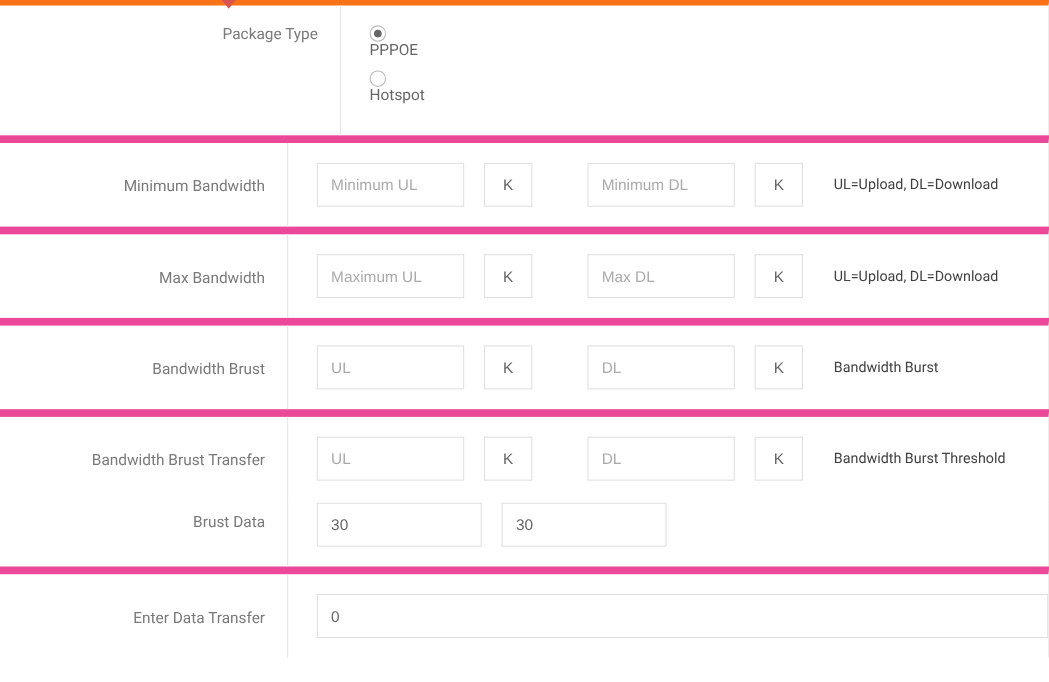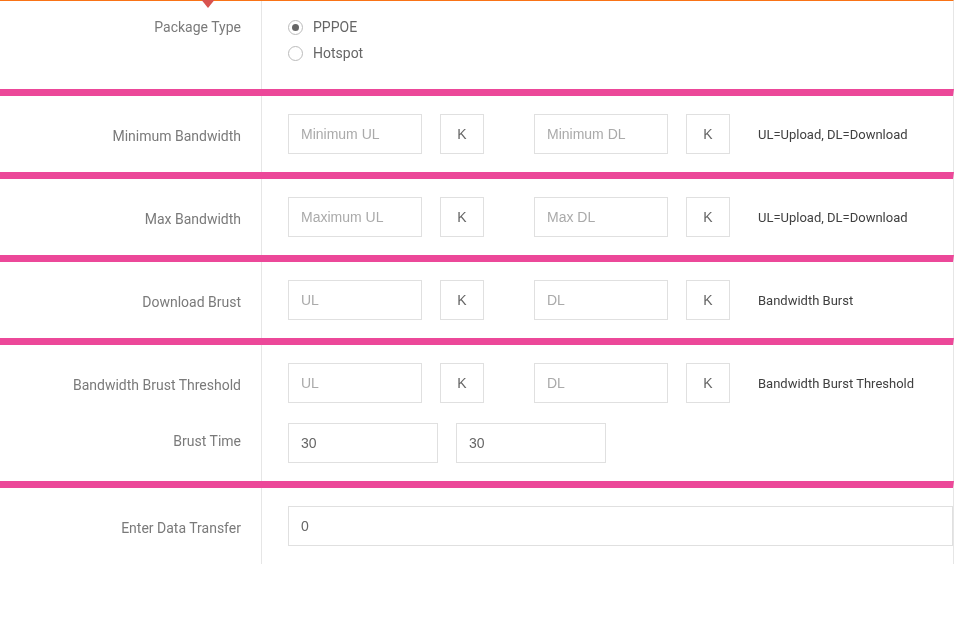--- a/index.html
+++ b/index.html
@@ -9,37 +9,38 @@
     color: #666;
     background: #fff;
   }
   .container { width: 954px; }
   .row {
     display: flex;
     border-top: 7px solid #ec4899;
     border-right: 1px solid #e6e6e6;
     
   }
-  .row:first-child { border-top: 1px solid #f97316; }
+  .row:first-child { border-top: 5px solid #f97316; padding-left: 48px; }
   .label-col {
     width: 262px;
     padding: 18px 20px 18px 10px;
     text-align: right;
     color: #7a7a7a;
     border-right: 1px solid #e6e6e6;
   }
   .label-col.shift { padding-top: 32px; }
   .content-col {
     flex: 1;
     padding: 18px 14px 18px 26px;
   }
   .radio-option {
     display: flex;
-    align-items: flex-end;
+    align-items: flex-start;
     margin-bottom: 10px;
+    flex-direction: column;
   }
   .radio {
     width: 15px;
     height: 15px;
     border: 1px solid #bbb;
     border-radius: 50%;
     display: inline-flex;
     align-items: center;
     justify-content: center;
     margin-right: 10px;
@@ -141,47 +142,47 @@
           <input class="fld fld-ul" placeholder="Maximum UL" style="">
           <input class="fld fld-unit gap-sm" value="K" style="">
           <input class="fld fld-dl gap-lg" placeholder="Max DL" style="">
           <input class="fld fld-unit gap-sm" value="K" style="">
           <span class="hint">UL=Upload, DL=Download</span>
         </div>
       </div>
     </div>
 
     <div class="row">
-      <div class="label-col shift">Download Brust</div>
+      <div class="label-col shift">Bandwidth Brust</div>
       <div class="content-col">
         <div class="input-line">
           <input class="fld fld-ul" placeholder="UL" style="">
           <input class="fld fld-unit gap-sm" value="K" style="">
           <input class="fld fld-dl gap-lg" placeholder="DL" style="">
           <input class="fld fld-unit gap-sm" value="K" style="">
           <span class="hint">Bandwidth Burst</span>
         </div>
       </div>
     </div>
 
     <div class="row">
-      <div class="label-col shift">Bandwidth Brust Threshold</div>
+      <div class="label-col shift">Bandwidth Brust Transfer</div>
       <div class="content-col">
         <div class="input-line">
           <input class="fld fld-ul" placeholder="UL" style="">
           <input class="fld fld-unit gap-sm" value="K" style="">
           <input class="fld fld-dl gap-lg" placeholder="DL" style="">
           <input class="fld fld-unit gap-sm" value="K" style="">
           <span class="hint">Bandwidth Burst Threshold</span>
         </div>
       </div>
     </div>
 
     <div class="row no-top-border">
-      <div class="label-col shift">Brust Time</div>
+      <div class="label-col shift">Brust Data</div>
       <div class="content-col">
         <div class="input-line">
           <input class="fld fld-wide" value="30" style="">
           <input class="fld fld-wide gap-sm" value="30" style="">
         </div>
       </div>
     </div>
 
 
     <div class="row">

